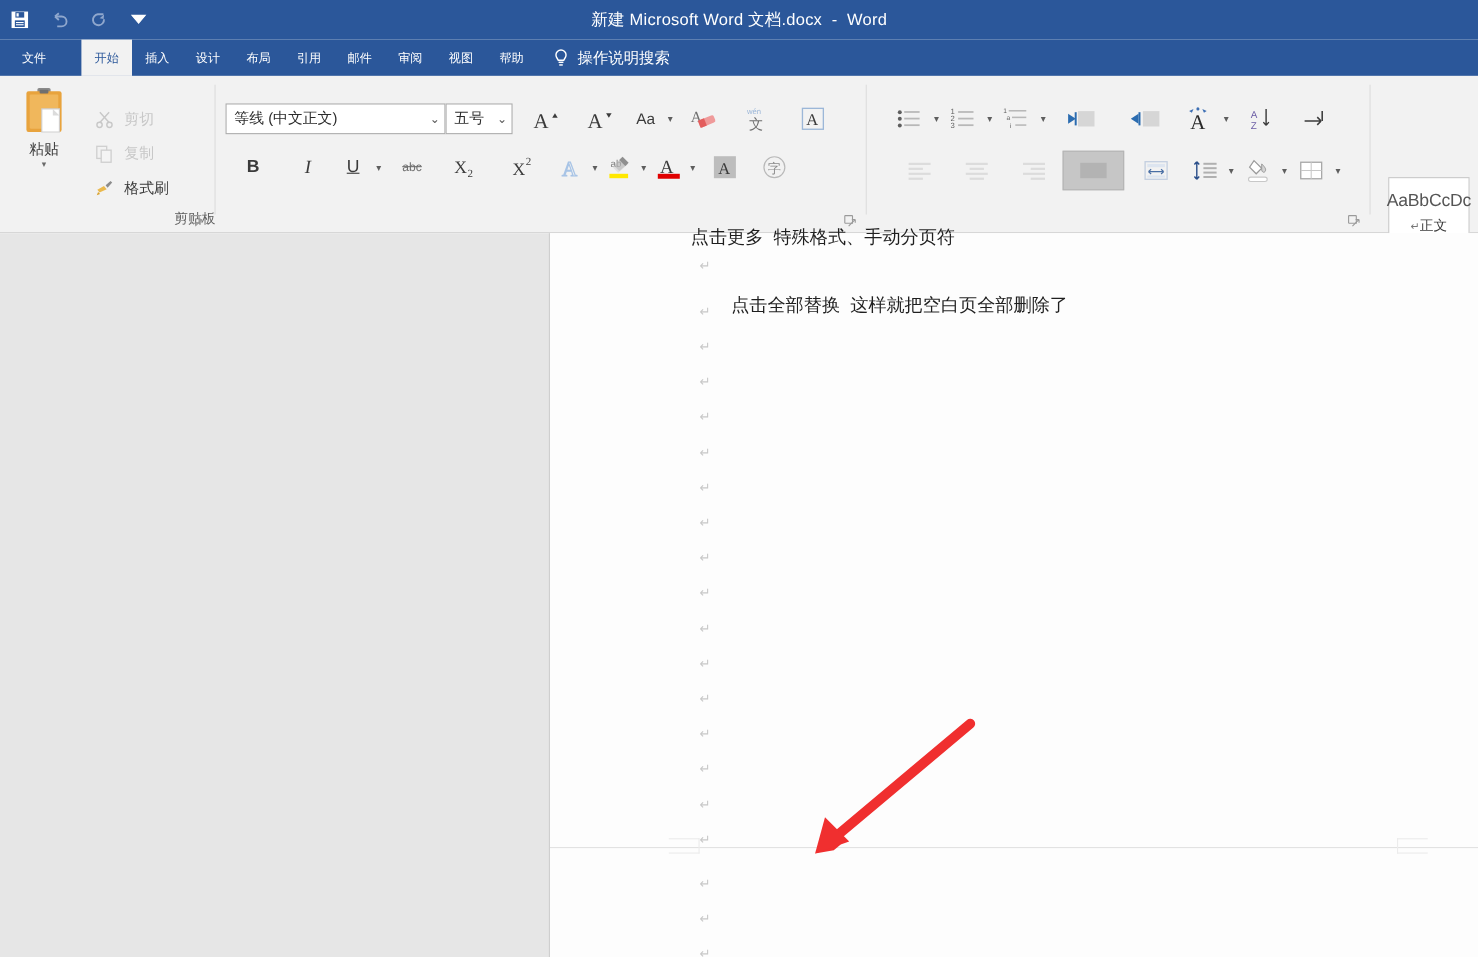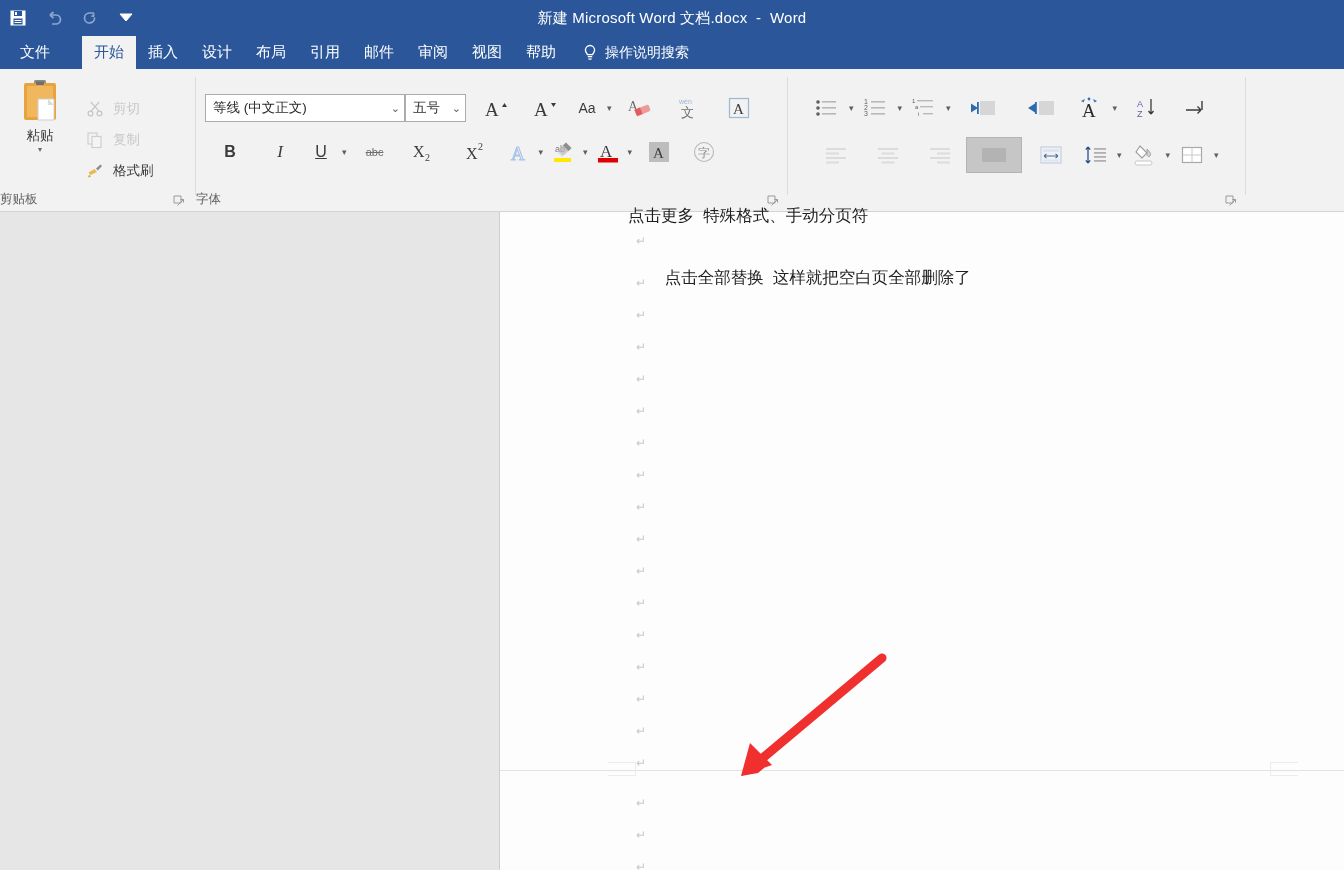--- a/index.html
+++ b/index.html
@@ -31,41 +31,41 @@
   }
 
   
   .tabstrip {
     position: absolute; left: 0; top: 36px; width: 1344px; height: 33px;
     background: #2b579a;
   }
   .tabs { display: flex; align-items: flex-end; height: 33px; padding-left: 8px; }
   .tab {
     height: 33px; padding: 0 12px; display: flex; align-items: center;
-    color: #ffffff; font-size: 15px; white-space: nowrap;
+    color: #ffffff; font-size: 11px; white-space: nowrap;
   }
   .tab.active {
     background: #f2f2f2; color: #2b579a; margin-left: 20px;
   }
   .tell-me {
     display: flex; align-items: center; gap: 7px; height: 33px;
     padding: 0 10px 0 14px; color: #ffffff; font-size: 14px; white-space: nowrap;
   }
   .bulb { width: 16px; height: 18px; }
 
   
   .ribbon {
     position: absolute; left: 0; top: 69px; width: 1344px; height: 143px;
     background: #f2f2f2; border-bottom: 1px solid #d4d4d4;
   }
   .grp { position: absolute; top: 0; height: 143px; }
   .grp-sep { position: absolute; top: 8px; width: 1px; height: 118px; background: #dcdcdc; }
   .grp-label {
     position: absolute; bottom: 4px; width: 100%;
-    text-align: left; font-size: 12.5px; color: #5e5e5e;
+    text-align: right; font-size: 12.5px; color: #5e5e5e;
   }
   .dlg-launcher {
     position: absolute; bottom: 4px; width: 14px; height: 14px;
     color: #9a9a9a;
   }
   .dlg-launcher svg { display: block; }
 
   
   .paste-big {
     position: absolute; left: 8px; top: 6px; width: 64px; height: 112px;
@@ -372,21 +372,20 @@
           </svg>
         </div>
         <div class="btn" style="width:46px;">
           <svg width="26" height="26" viewBox="0 0 26 26" aria-hidden="true">
             <circle cx="13" cy="13" r="9.5" fill="none" stroke="#b9b9b9" stroke-width="1.1"></circle>
             <text x="7" y="18" font-family="Liberation Sans, sans-serif" font-size="12" fill="#8a8a8a">字</text>
           </svg>
         </div>
       </div>
 
-      <div class="grp-label">字体</div>
       <div class="dlg-launcher" style="left:570px;">
         <svg width="14" height="14" viewBox="0 0 14 14" aria-hidden="true">
           <path d="M2 2 H9 M2 2 V9 M2 9 H9 V2" fill="none" stroke="#9a9a9a" stroke-width="1"></path>
           <path d="M5.5 11.5 L11.5 5.5 M11.5 5.5 H8.4 M11.5 5.5 V8.6" fill="none" stroke="#9a9a9a" stroke-width="1"></path>
         </svg>
       </div>
       <div class="grp-sep" style="left:591px;"></div>
     </div>
 
     <div class="grp" style="left:788px; width:458px;">
@@ -530,20 +529,26 @@
 
       <div class="dlg-launcher" style="left:436px;">
         <svg width="14" height="14" viewBox="0 0 14 14" aria-hidden="true">
           <path d="M2 2 H9 M2 2 V9 M2 9 H9 V2" fill="none" stroke="#9a9a9a" stroke-width="1"></path>
           <path d="M5.5 11.5 L11.5 5.5 M11.5 5.5 H8.4 M11.5 5.5 V8.6" fill="none" stroke="#9a9a9a" stroke-width="1"></path>
         </svg>
       </div>
       <div class="grp-sep" style="left:457px;"></div>
     </div>
 
+    <div class="style-gallery">
+      <span class="style-sample">AaBbCcDc</span>
+      <span class="style-name">
+        <span class="pm">↵</span><span>正文</span>
+      </span>
+    </div>
   </div>
 
   <div class="docarea">
 
     <div class="left-panel"></div>
 
     <div class="page">
 
       <div class="doc-line" style="left:128px; top:36px;">
         <span>点击全部替换  这样就把空白页全部删除了</span>

